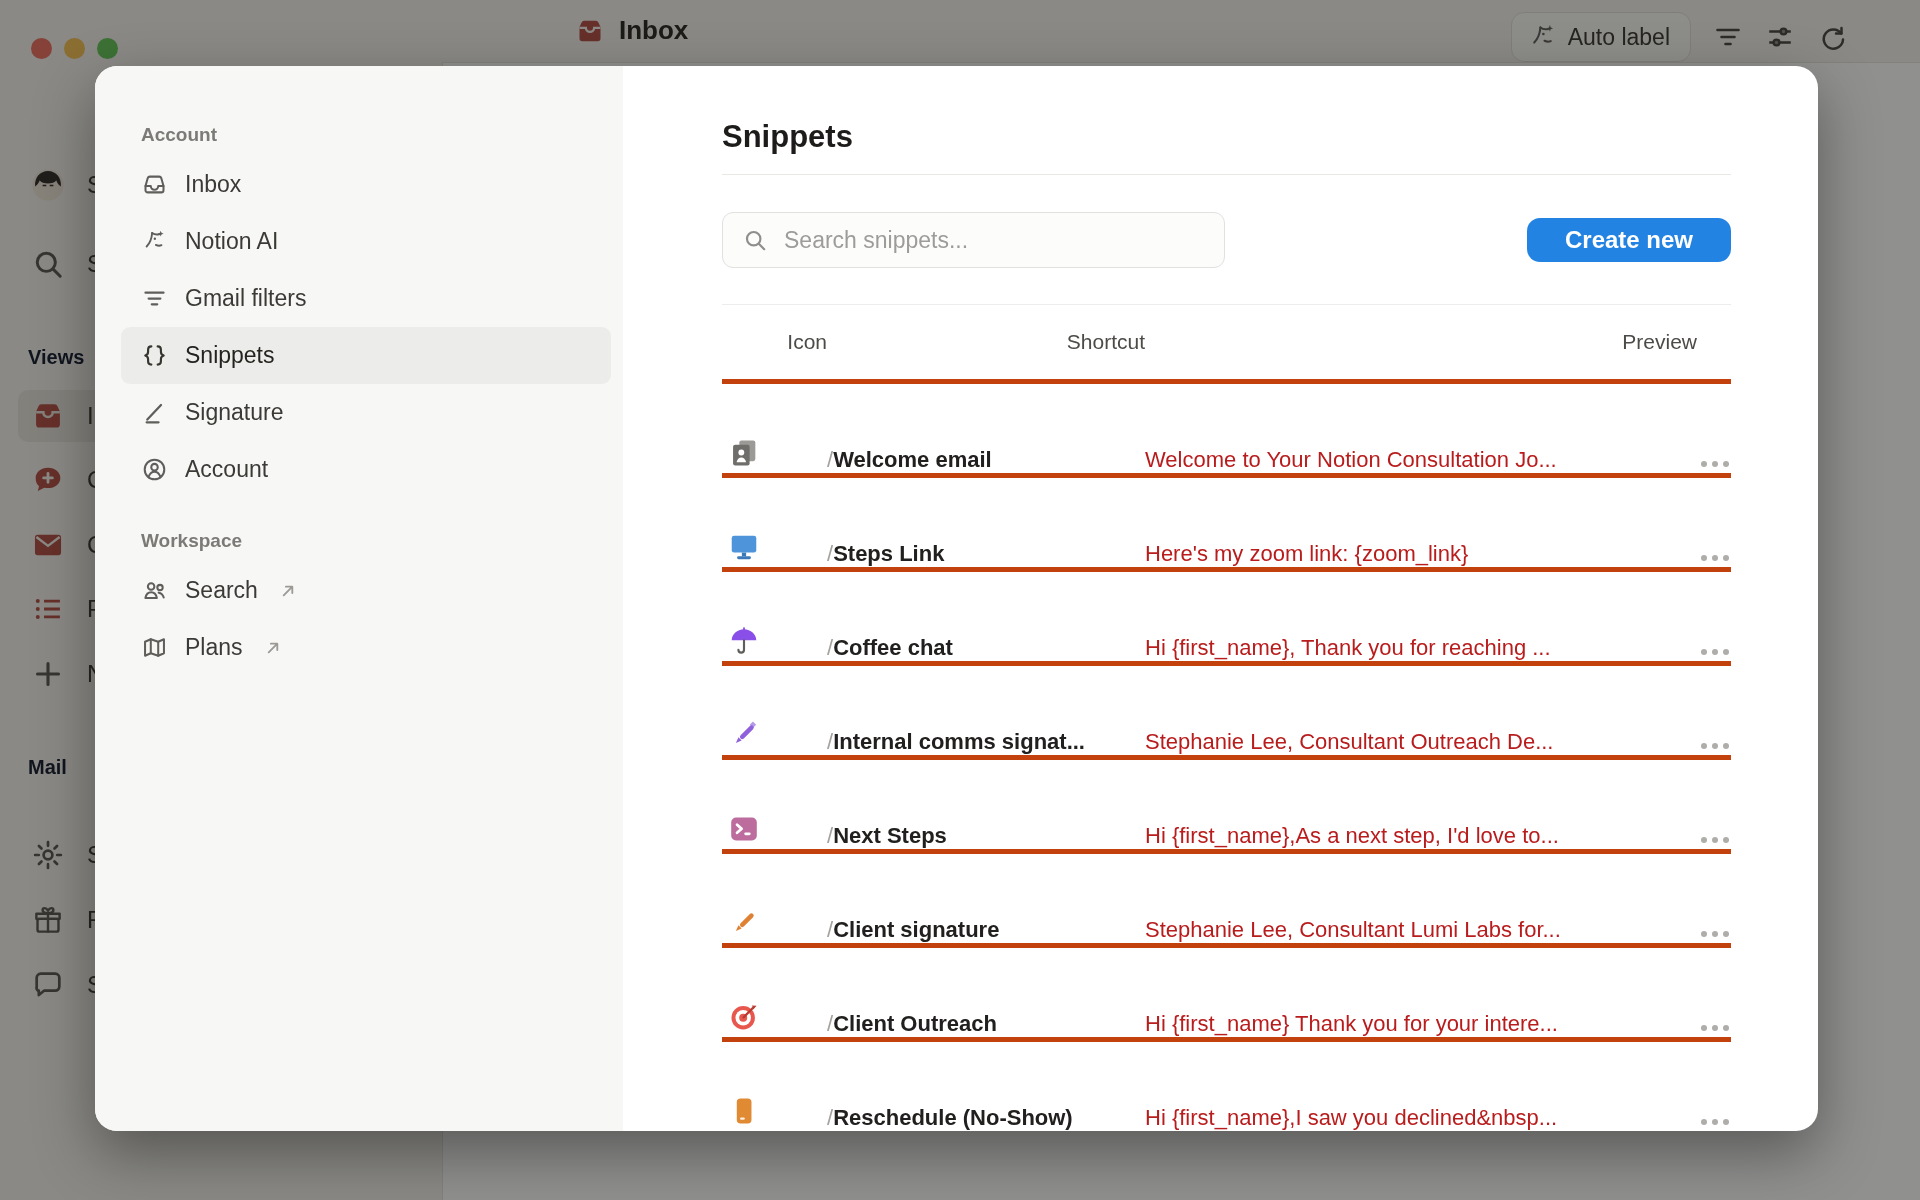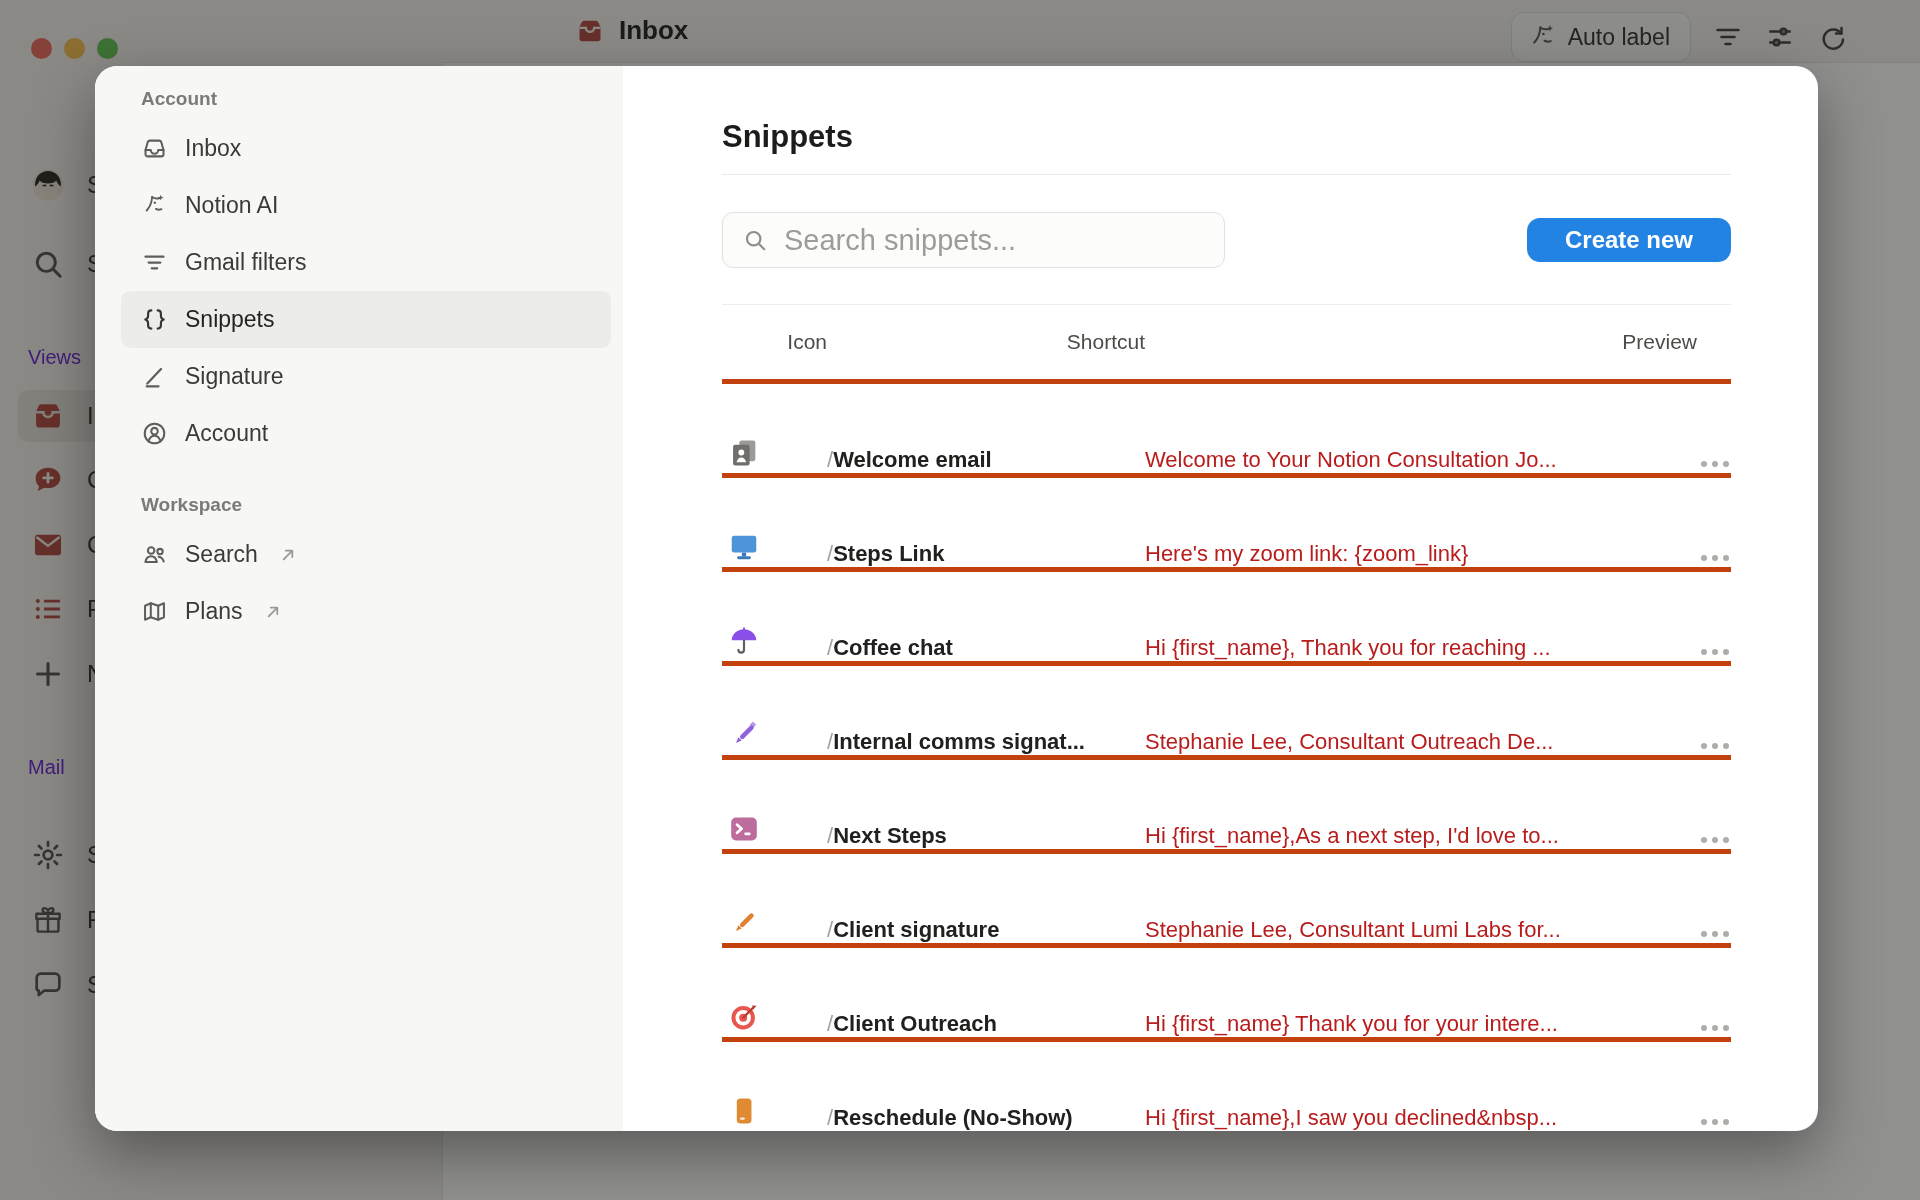--- a/index.html
+++ b/index.html
@@ -20,48 +20,48 @@
               background:#faf9f6;border:1px solid #e0ded9;font-size:23px;color:#35342f;}
   .tb-icon{width:30px;height:30px;display:inline-flex;}
   .tb-icon svg{width:100%;height:100%;}
   .bg-sidebar{position:absolute;left:0;top:62px;width:442px;height:1138px;background:#f3f1ed;
               border-right:1px solid #e4e2dd;}
   .bgs-item{position:absolute;left:18px;display:flex;align-items:center;gap:22px;height:52px;width:400px;}
   .bgs-item.selected{background:#e7e3dc;border-radius:10px;}
   .bgs-item .ic{width:34px;height:34px;margin-left:13px;flex:0 0 auto;}
   .bgs-item .ic svg{width:100%;height:100%;}
   .bgs-item .lbl{font-size:24px;color:#39372f;white-space:nowrap;}
-  .bgs-header{position:absolute;left:28px;font-size:20px;font-weight:400;color:#6d28d9;}
+  .bgs-header{position:absolute;left:28px;font-size:20px;font-weight:700;color:#0f172a;}
   .bg-bottom{position:absolute;left:0;top:1136px;width:442px;height:64px;}
   
   .scrim{position:absolute;inset:0;background:rgba(20,19,17,0.47);}
   
   .modal{position:absolute;left:95px;top:66px;width:1723px;height:1065px;background:#ffffff;
          border-radius:22px;box-shadow:0 22px 60px rgba(0,0,0,0.38);display:flex;overflow:hidden;}
-  .m-nav{width:528px;flex:0 0 auto;background:#f7f7f5;padding:18px 12px 0 26px;box-sizing:border-box;}
+  .m-nav{width:528px;flex:0 0 auto;background:#f7f7f5;padding:54px 12px 0 26px;box-sizing:border-box;}
   .m-nav-header{font-size:19px;font-weight:700;color:#7b7a76;padding-left:20px;height:30px;
                 display:flex;align-items:center;margin-bottom:6px;}
   .m-nav-gap{height:28px;}
   .m-nav-item{height:57px;display:flex;align-items:center;gap:17px;padding:0 14px 0 20px;
               border-radius:9px;cursor:pointer;}
   .m-nav-item.selected{background:#ececea;}
   .m-nav-item .nic{width:27px;height:27px;flex:0 0 auto;display:inline-flex;}
   .m-nav-item .nic svg{width:100%;height:100%;}
   .m-nav-item .nlbl{font-size:23px;color:#3c3a36;}
   .m-nav-item.selected .nlbl{color:#24231f;font-weight:500;}
   .m-nav-item .ext{width:22px;height:22px;display:inline-flex;margin-left:2px;}
   .m-nav-item .ext svg{width:100%;height:100%;}
   .m-main{flex:1;padding:0 87px 0 99px;box-sizing:border-box;}
   .m-title{margin-top:52px;font-size:31px;line-height:38px;font-weight:700;color:#1d1c1a;}
   .m-div{height:1px;background:#e9e8e5;margin-top:18px;}
   .m-searchrow{margin-top:37px;display:flex;align-items:center;justify-content:space-between;}
   .m-search{width:503px;height:56px;box-sizing:border-box;border:1px solid #e2e1de;border-radius:11px;
             background:#fcfcfb;display:flex;align-items:center;padding:0 16px 0 19px;gap:14px;}
   .m-search svg{width:26px;height:26px;flex:0 0 auto;}
-  .m-search input{border:none;outline:none;background:transparent;font-size:29px;color:#a21caf;
+  .m-search input{border:none;outline:none;background:transparent;font-size:23px;color:#a21caf;
                   font-family:inherit;width:100%;}
   .m-search input::placeholder{color:#9d9c99;}
   .btn-create{width:204px;height:44px;border:none;border-radius:13px;background:#2383e2;color:#ffffff;
               font-size:24px;font-weight:700;font-family:inherit;cursor:pointer;}
   .m-table{margin-top:36px;}
   .t-div{height:1px;background:#ececea;}
   .t-headrow{height:74px;display:flex;align-items:center;}
   .t-headrow span{font-size:21px;color:#4c4b47;text-align:right;}
   .col-icon{width:105px;flex:0 0 auto;}
   .col-shortcut{width:318px;flex:0 0 auto;}

